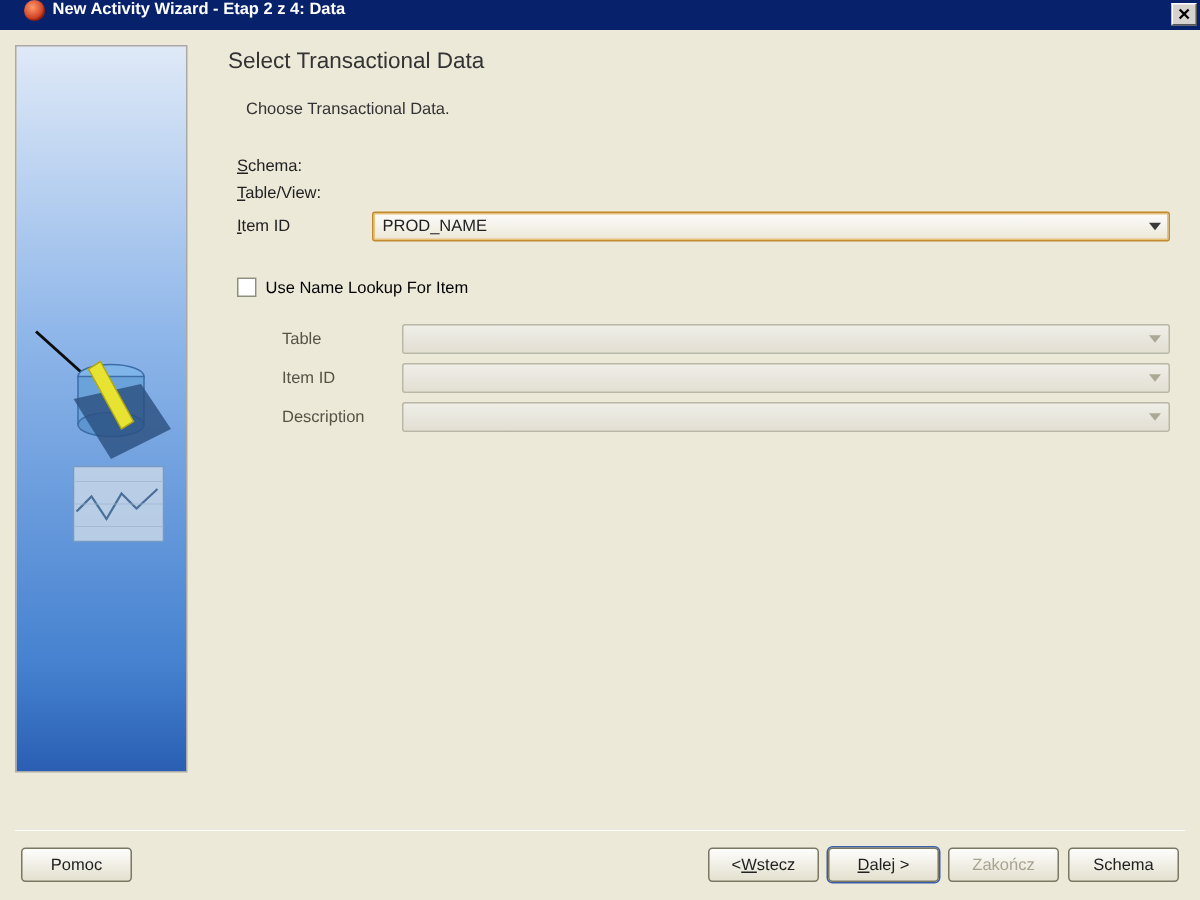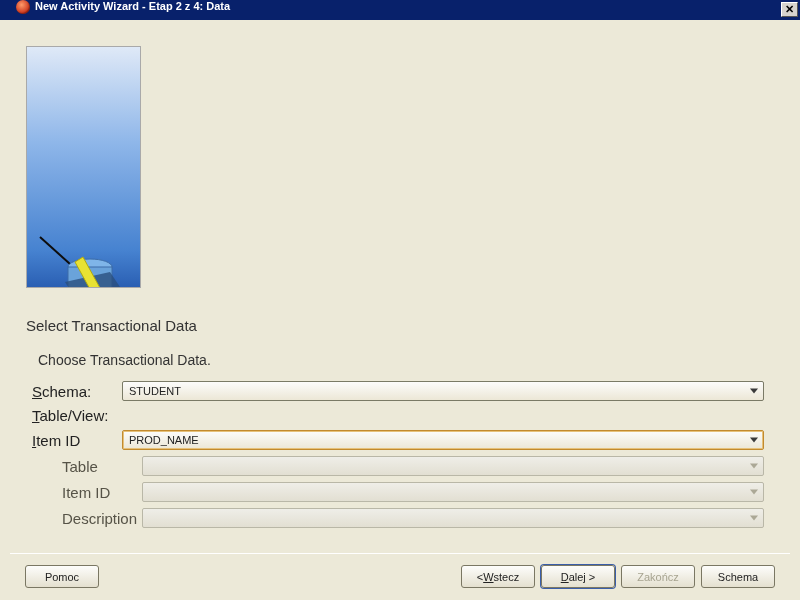--- a/index.html
+++ b/index.html
@@ -41,25 +41,24 @@
     border-bottom-color: #555;
     display: flex;
     align-items: center;
     justify-content: center;
     font-family: Arial, sans-serif;
     font-size: 11px;
     color: #000;
     cursor: pointer;
   }
   .content {
-    padding: 26px;
+    padding: 10px;
     height: 540px;
     display: flex;
     gap: 27px;
-    flex-direction: column;
   }
   .side-graphic {
     width: 115px;
     height: 485px;
     background: linear-gradient(to bottom, #dfe9f7 0%, #8eb6e9 40%, #4682d0 85%, #2a5fb3 100%);
     border: 1px solid #a9a9a9;
     position: relative;
     overflow: hidden;
   }
   .side-graphic svg {
@@ -71,34 +70,34 @@
     flex: 1;
     padding-right: 10px;
   }
   .heading {
     font-size: 15px;
     color: #333;
     margin-bottom: 18px;
     margin-top: 2px;
   }
   .subheading {
-    font-size: 14px;
+    font-size: 11px;
     color: #333;
     margin-left: 12px;
-    margin-bottom: 13px;
+    margin-bottom: 26px;
   }
   .form-row {
     display: flex;
     align-items: center;
     margin-bottom: 6px;
     margin-left: 6px;
   }
   .form-row .label {
     width: 90px;
-    font-size: 15px;
+    font-size: 11px;
     color: #222;
   }
   .form-row .label .ul { text-decoration: underline; }
   .dd {
     flex: 1;
     height: 20px;
     background: linear-gradient(to bottom, #fcfcfb, #ece7d6);
     border: 1px solid #7a7a66;
     border-radius: 2px;
     display: flex;
@@ -152,21 +151,21 @@
   .lookup-section .form-row .label {
     width: 80px;
     color: #565347;
   }
   .button-bar {
     position: absolute;
     left: 0; right: 0;
     bottom: 12px;
     display: flex;
     align-items: center;
-    padding: 0 25px;
+    padding: 0 14px;
   }
   .button-bar-top-line {
     position: absolute;
     left: 10px; right: 10px;
     bottom: 46px;
     height: 1px;
     background: #b7b4a3;
     border-bottom: 1px solid #fff;
   }
   .btn {
@@ -223,42 +222,42 @@
   </div>
 
   <div class="main">
     <div class="heading">Select Transactional Data</div>
     <div class="subheading">Choose Transactional Data.</div>
 
     <div class="form-row">
       <div class="label">
         <span class="ul">S</span><span>chema:</span>
       </div>
-      <div class="dd">
-        <span>STUDENT</span>
-        <div class="arrow"></div>
-      </div>
     </div>
 
     <div class="form-row">
       <div class="label">
         <span class="ul">T</span><span>able/View:</span>
       </div>
     </div>
 
     <div class="form-row">
       <div class="label">
         <span class="ul">I</span><span>tem ID</span>
       </div>
       <div class="dd highlighted">
         <span>PROD_NAME</span>
         <div class="arrow"></div>
       </div>
     </div>
 
+    <div class="checkbox-row">
+      <div class="checkbox-box"></div>
+      <div>Use Name Lookup For Item</div>
+    </div>
 
     <div class="lookup-section">
       <div class="form-row">
         <div class="label">Table</div>
         <div class="dd disabled">
           <span></span>
           <div class="arrow"></div>
         </div>
       </div>
       <div class="form-row">

